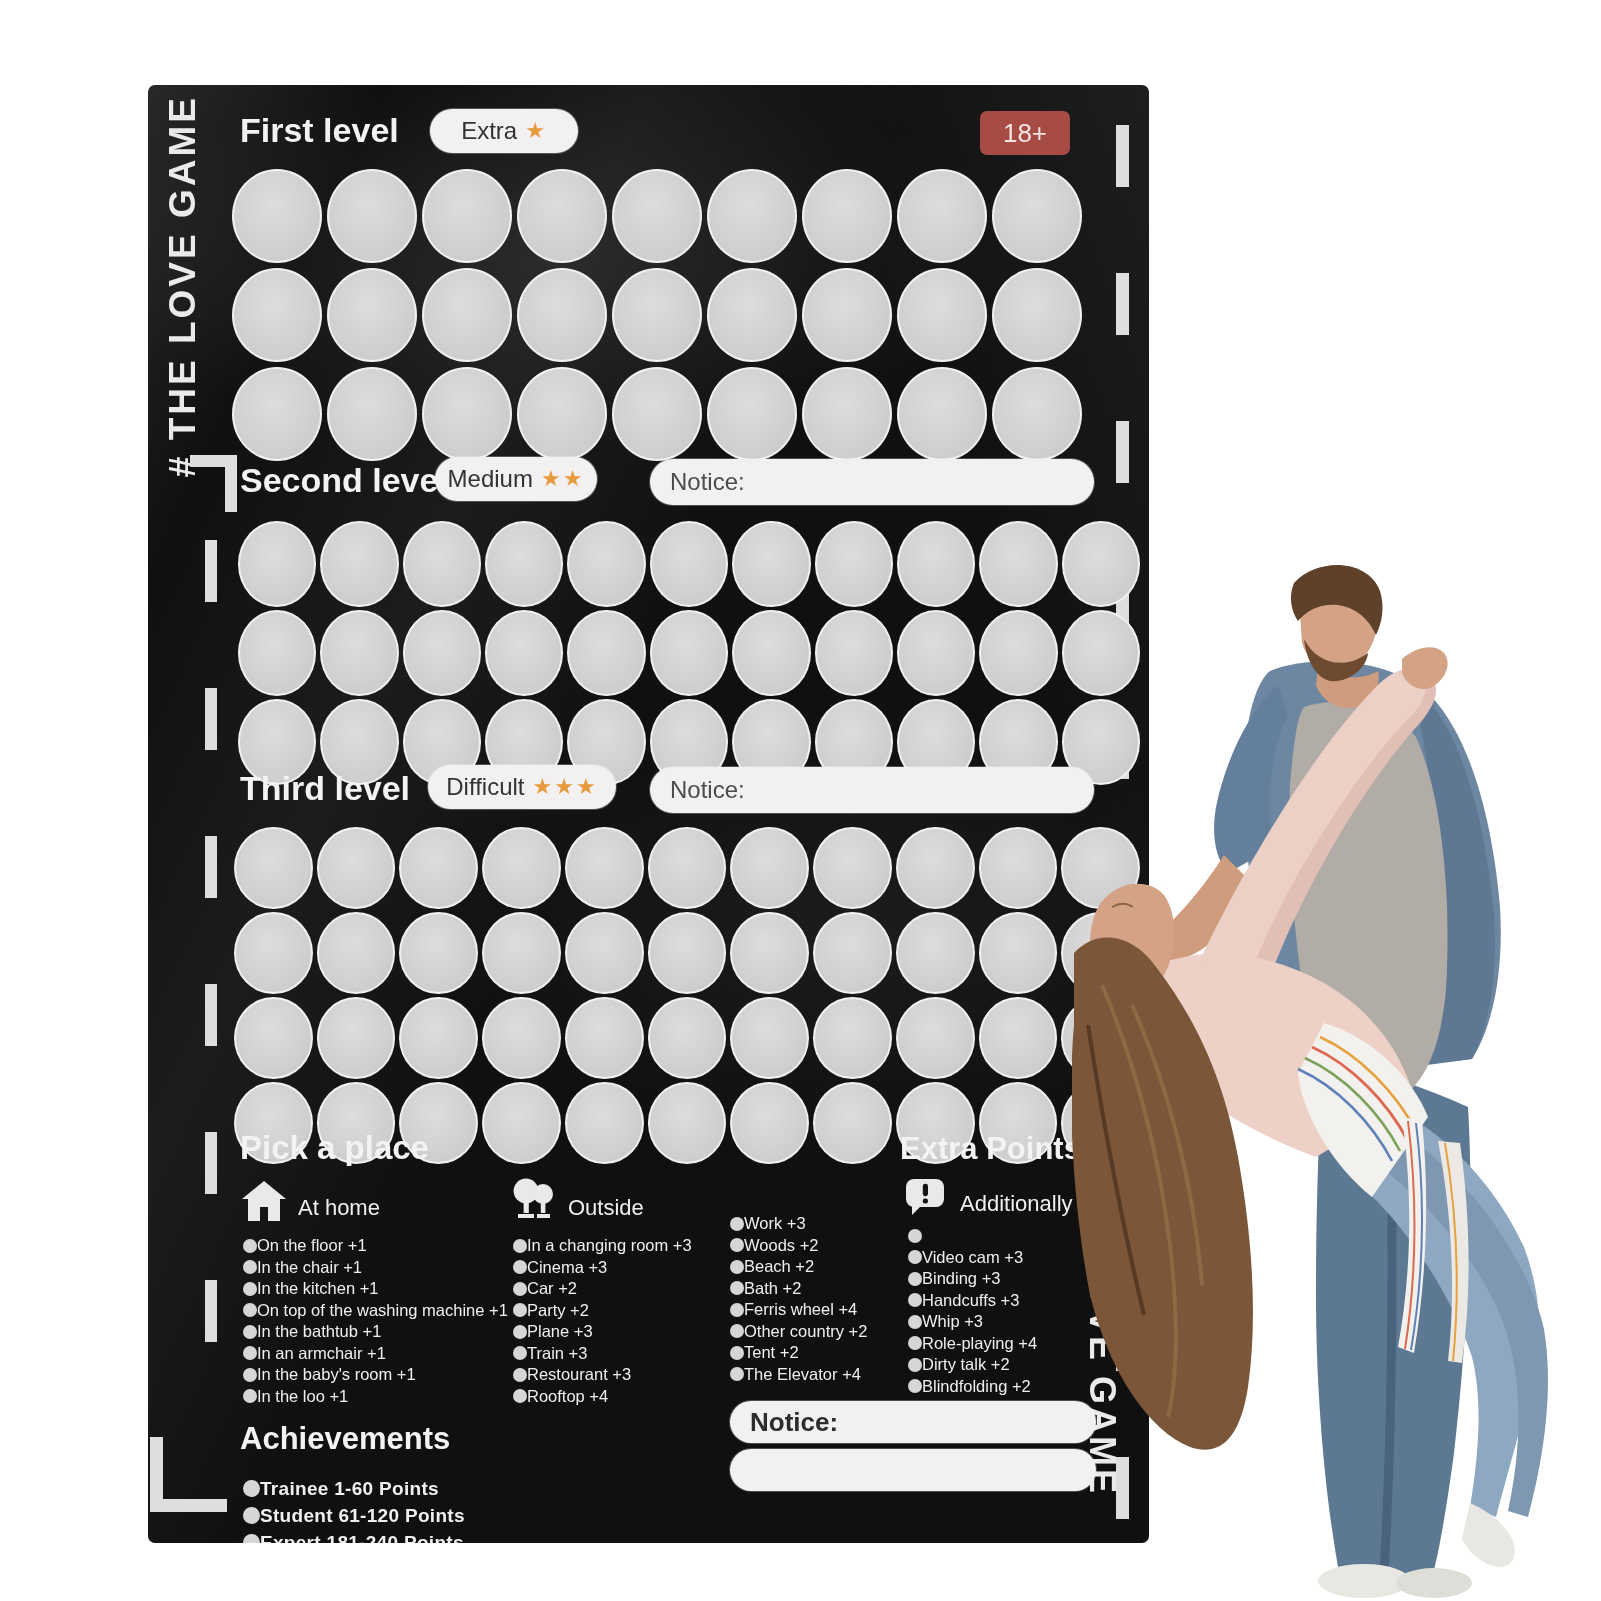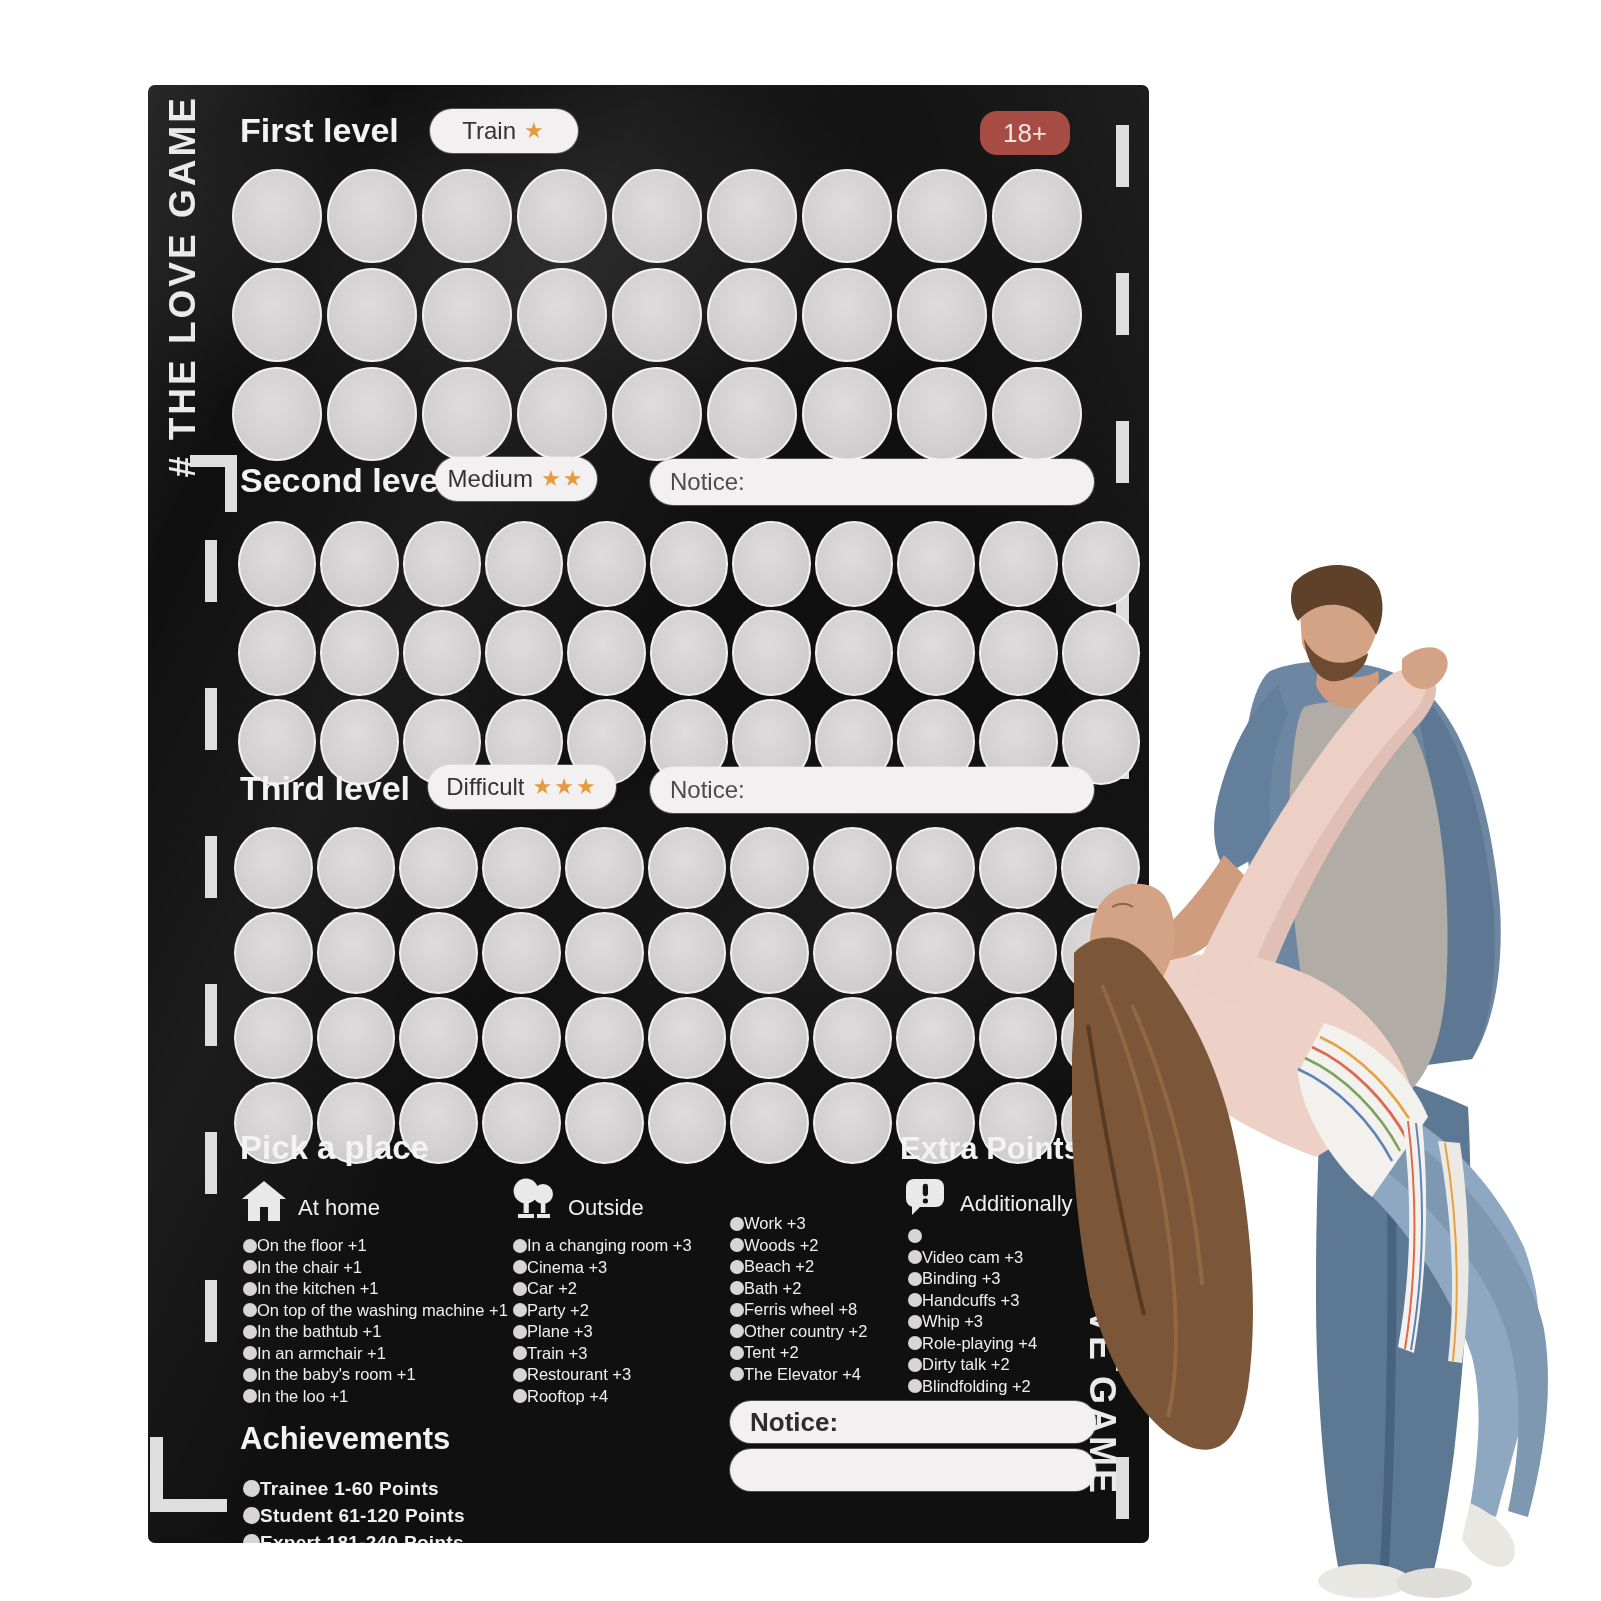--- a/index.html
+++ b/index.html
@@ -16,21 +16,21 @@
        radial-gradient(ellipse 600px 300px at 70% 58%,rgba(255,255,255,.05),rgba(255,255,255,0) 70%);}
   .brand-v{position:absolute;color:#eaeaea;font-weight:bold;letter-spacing:3px;
            writing-mode:vertical-rl;text-orientation:mixed;white-space:nowrap;}
   .brand-left{left:14px;top:10px;font-size:37px;transform:rotate(180deg);}
   .brand-right{left:933px;top:1168px;font-size:36px;}
   .lvl-title{position:absolute;color:#f3f3f3;font-size:34px;font-weight:bold;white-space:nowrap;}
   .pill{position:absolute;background:#f2f0f1;border-radius:26px;display:flex;align-items:center;
         justify-content:center;color:#333;font-size:24px;box-shadow:0 0 0 1px rgba(255,255,255,.25);}
   .pill .stars{color:#e79a3c;font-size:22px;letter-spacing:2px;margin-left:8px;}
   .pill.field{justify-content:flex-start;padding-left:20px;color:#4c4c4c;}
-  .badge{position:absolute;background:#a64c44;color:#f3e4e1;border-radius:17px;
+  .badge{position:absolute;background:#a64c44;color:#f3e4e1;border-radius:7px;
          display:flex;align-items:center;justify-content:center;font-size:26px;}
   .dots-grid{position:absolute;display:grid;}
   .dot{border-radius:50%;border:2px solid rgba(255,255,255,.7);
        background:radial-gradient(ellipse at 45% 38%,#dedcdc 0%,#d2d0d0 55%,#c7c5c5 100%);}
   .g1{left:84px;top:84px;width:850px;gap:5px 5px;}  .g1 .dot{height:90px;}
   .g2{left:90px;top:436px;width:902px;gap:3px 4px;} .g2 .dot{height:82px;}
   .g3{left:86px;top:742px;width:906px;gap:3px 4px;} .g3 .dot{height:78px;}
   .h-big{position:absolute;color:#f3f3f3;font-weight:bold;white-space:nowrap;}
   .group-label{position:absolute;color:#efefef;font-size:22px;white-space:nowrap;}
   .icon{position:absolute;}
@@ -64,21 +64,21 @@
     <div class="brand-v brand-left"># THE LOVE GAME</div>
     <div class="brand-v brand-right">LOVE GAME</div>
 
     <div class="dash dash-right"></div>
     <div class="dash dash-left"></div>
     <div class="bracket-tr"></div>
     <div class="bracket-bl"></div>
 
     <div class="lvl-title" style="left:92px;top:26px;">First level</div>
     <div class="pill" style="left:282px;top:24px;width:148px;height:44px;">
-      <span>Train</span>
+      <span>Extra</span>
       <span class="stars">★</span>
     </div>
     <div class="badge" style="left:832px;top:26px;width:90px;height:44px;">18+</div>
     <div class="dots-grid g1" style="grid-template-columns: repeat(9, 1fr);">
         <div class="dot"></div>
         <div class="dot"></div>
         <div class="dot"></div>
         <div class="dot"></div>
         <div class="dot"></div>
         <div class="dot"></div>
@@ -305,21 +305,21 @@
         <div class="li">
           <span class="bullet"></span>
           <span class="li-text">Beach +2</span>
         </div>
         <div class="li">
           <span class="bullet"></span>
           <span class="li-text">Bath +2</span>
         </div>
         <div class="li">
           <span class="bullet"></span>
-          <span class="li-text">Ferris wheel +8</span>
+          <span class="li-text">Ferris wheel +4</span>
         </div>
         <div class="li">
           <span class="bullet"></span>
           <span class="li-text">Other country +2</span>
         </div>
         <div class="li">
           <span class="bullet"></span>
           <span class="li-text">Tent +2</span>
         </div>
         <div class="li">

